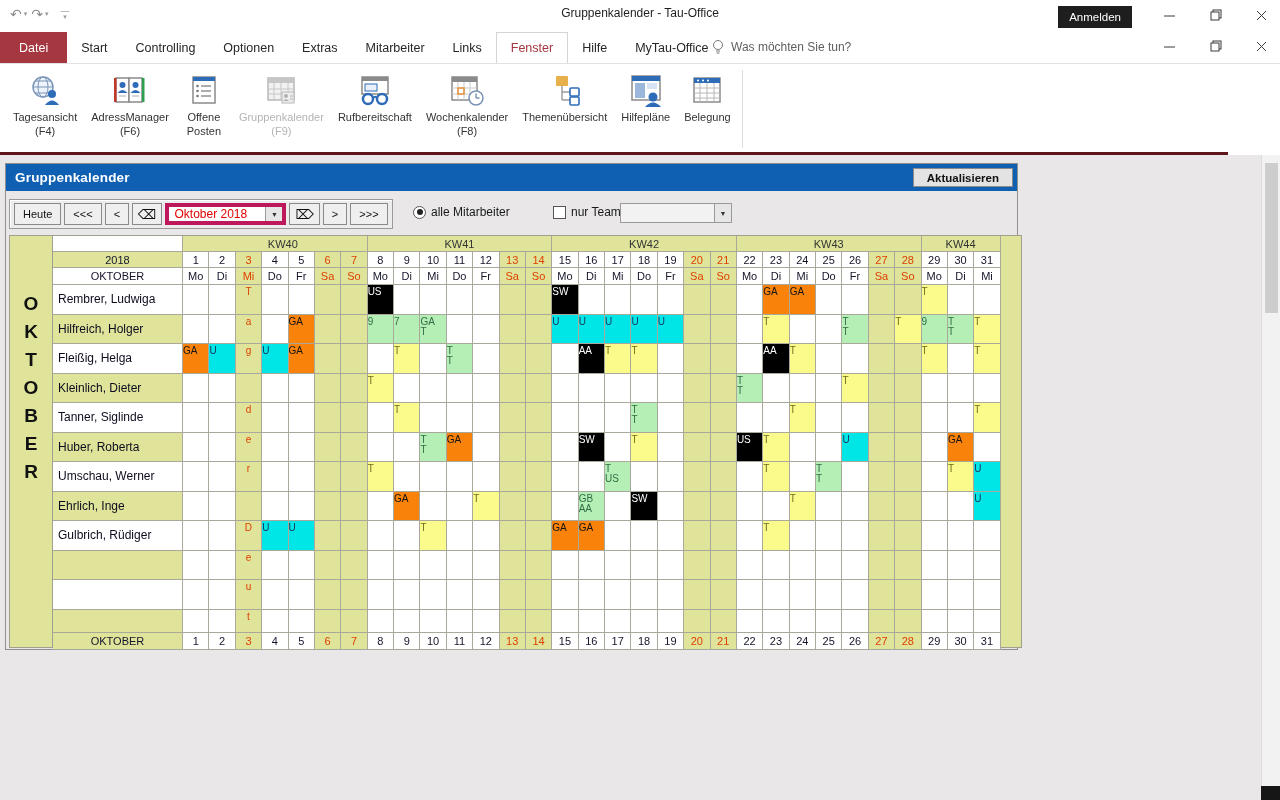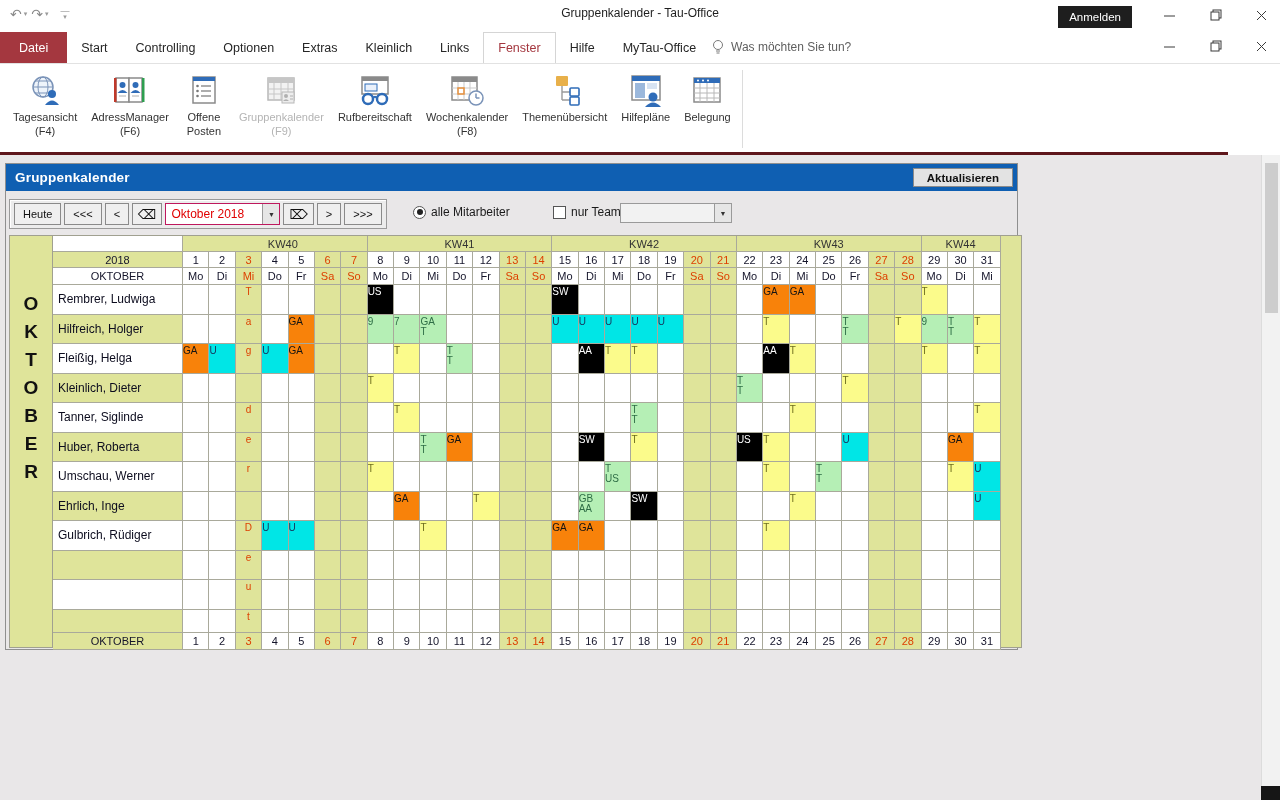--- a/index.html
+++ b/index.html
@@ -51,21 +51,21 @@
   .ptitle .txt{color:#fff;font-size:13.5px;font-weight:bold;margin-left:9px;letter-spacing:.2px;}
   .refresh{position:absolute;right:4px;top:4px;height:19px;padding:0 13px;background:#e3e3e3;border:1px solid #8a8a8a;
            font-size:11.5px;display:flex;align-items:center;color:#111;font-weight:bold;}
 
   .ptoolbar{position:absolute;left:0;top:33px;width:100%;height:34px;}
   .navgrp{position:absolute;left:3px;top:2px;height:30px;background:#ececec;border:1px solid #9a9a9a;
           box-shadow:inset 1px 1px 0 #ffffff;display:flex;align-items:center;padding:0 4px;gap:3px;}
   .nbtn{height:22px;background:#efefef;border:1px solid #8a8a8a;font-size:11px;display:flex;align-items:center;
         justify-content:center;padding:0 8px;color:#111;}
   .nbtn.ico{font-family:"DejaVu Sans",sans-serif;font-size:13px;padding:0 5px;}
-  .combo{height:22px;border:1px solid #be185d;background:#fff;display:flex;align-items:stretch;}
+  .combo{height:22px;border:4px solid #be185d;background:#fff;display:flex;align-items:stretch;}
   .combo .val{width:96px;display:flex;align-items:center;padding-left:5px;font-size:12px;color:#e00000;}
   .combo .arr{width:17px;background:#e6e6e6;border-left:1px solid #9a9a9a;display:flex;align-items:center;justify-content:center;font-size:7px;color:#333;}
   .radio{position:absolute;left:407px;top:8px;display:flex;align-items:center;gap:5px;font-size:12px;}
   .rdot{width:13px;height:13px;border-radius:50%;border:1px solid #555;background:#fff;display:flex;align-items:center;justify-content:center;}
   .rdot::after{content:"";width:6px;height:6px;border-radius:50%;background:#222;}
   .chk{position:absolute;left:547px;top:8px;display:flex;align-items:center;gap:5px;font-size:12px;}
   .cbox{width:13px;height:13px;border:1px solid #555;background:#fff;}
   .teamcombo{position:absolute;left:614px;top:6px;width:112px;height:20px;border:1px solid #9a9a9a;background:#f2f2f2;display:flex;}
   .teamcombo .sp{flex:1;}
   .teamcombo .arr{width:17px;background:#e6e6e6;border-left:1px solid #9a9a9a;display:flex;align-items:center;justify-content:center;font-size:7px;color:#333;}
@@ -128,21 +128,21 @@
     </div>
   </div>
 
   <div class="menubar">
     <div class="mtabs">
         <div class="mtab mtab-file">Datei</div>
         <div class="mtab">Start</div>
         <div class="mtab">Controlling</div>
         <div class="mtab">Optionen</div>
         <div class="mtab">Extras</div>
-        <div class="mtab">Kleinlich</div>
+        <div class="mtab">Mitarbeiter</div>
         <div class="mtab">Links</div>
         <div class="mtab mtab-sel">Fenster</div>
         <div class="mtab">Hilfe</div>
         <div class="mtab">MyTau-Office</div>
       </div>
     <div class="tellme">
       <svg width="12" height="16">
           <circle cx="6" cy="6" r="4.5" fill="none" stroke="#7a7a7a"></circle>
           <line x1="4" y1="12" x2="8" y2="12" stroke="#7a7a7a"></line>
           <line x1="4.5" y1="14" x2="7.5" y2="14" stroke="#7a7a7a"></line>

